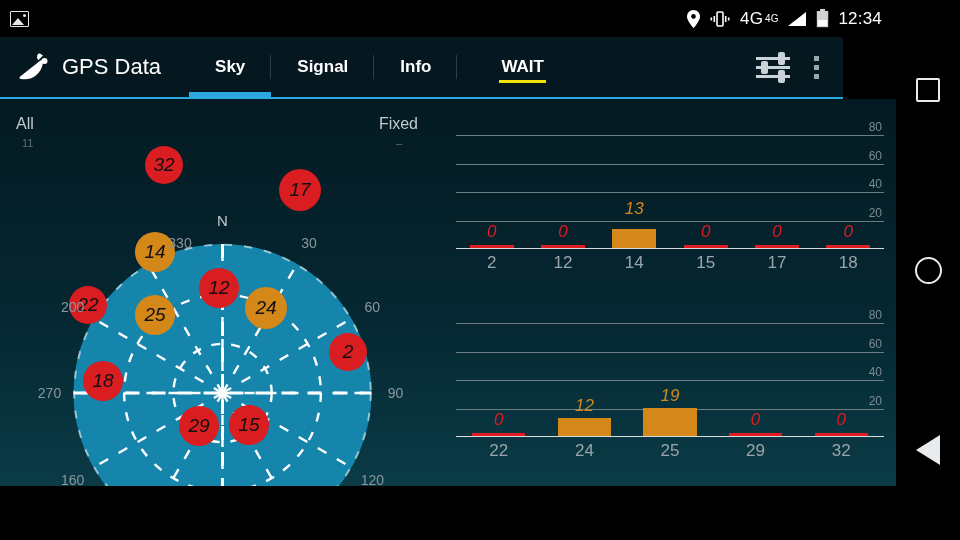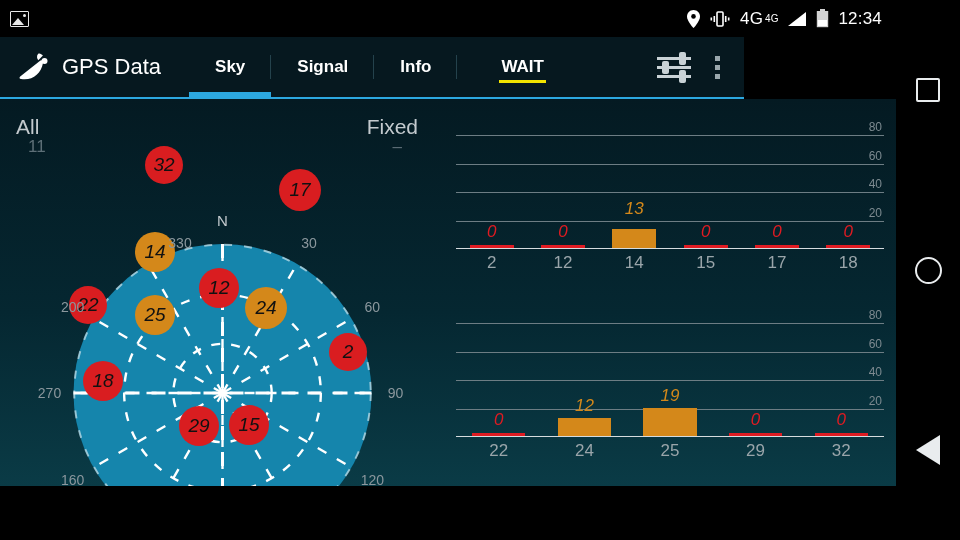--- a/index.html
+++ b/index.html
@@ -28,21 +28,21 @@
     border-left: 6px solid transparent; border-right: 6px solid transparent;
     border-bottom: 7px solid #e8e8e8;
   }
   .img-icon::before{
     content:""; position:absolute; right:2px; top:2px; width:3px; height:3px;
     border-radius:50%; background:#e8e8e8;
   }
 
   
   #appbar {
-    position: absolute; left: 0; top: 37px; width: 744px; height: 62px;
+    position: absolute; left: 0; top: 37px; width: 843px; height: 62px;
     background: #06181f;
     display: flex; align-items: center;
     border-bottom: 2px solid #2ca8e0;
   }
   #appbar .brand { display: flex; align-items: center; padding-left: 18px; gap: 12px; }
   #appbar .title { color: #fff; font-size: 22px; font-weight: 400; }
   .tabs { display: flex; align-items: stretch; height: 100%; margin-left: 28px; }
   .tab {
     position: relative; display: flex; align-items: center; justify-content: center;
     padding: 12px 26px; color: #fff; font-size: 17px; font-weight: bold;
@@ -71,22 +71,22 @@
 
   
   #content {
     position: absolute; left: 0; top: 99px; width: 896px; height: 387px;
     background: linear-gradient(180deg, #041a22 0%, #052731 55%, #0a3b46 100%);
     overflow: hidden;
   }
 
   
   #sky { position: absolute; left: 0; top: 0; width: 448px; height: 387px; }
-  .corner-label { position: absolute; color: #c3cace; font-size: 21px; }
-  .corner-sub { position: absolute; color: #5d6f77; font-size: 17px; margin-left: 6px; }
+  .corner-label { position: absolute; color: #c3cace; font-size: 16px; }
+  .corner-sub { position: absolute; color: #5d6f77; font-size: 11px; }
   #lbl-all { left: 16px; top: 16px; }
   #lbl-all-val { left: 22px; top: 38px; }
   #lbl-fixed { right: 30px; top: 16px; }
   #lbl-fixed-val { right: 46px; top: 38px; }
 
   .bearing { position: absolute; color: #8b979d; font-size: 14px; transform: translate(-50%,-50%); white-space: nowrap; }
 
   .sat {
     position: absolute; border-radius: 50%;
     display:flex; align-items:center; justify-content:center;

